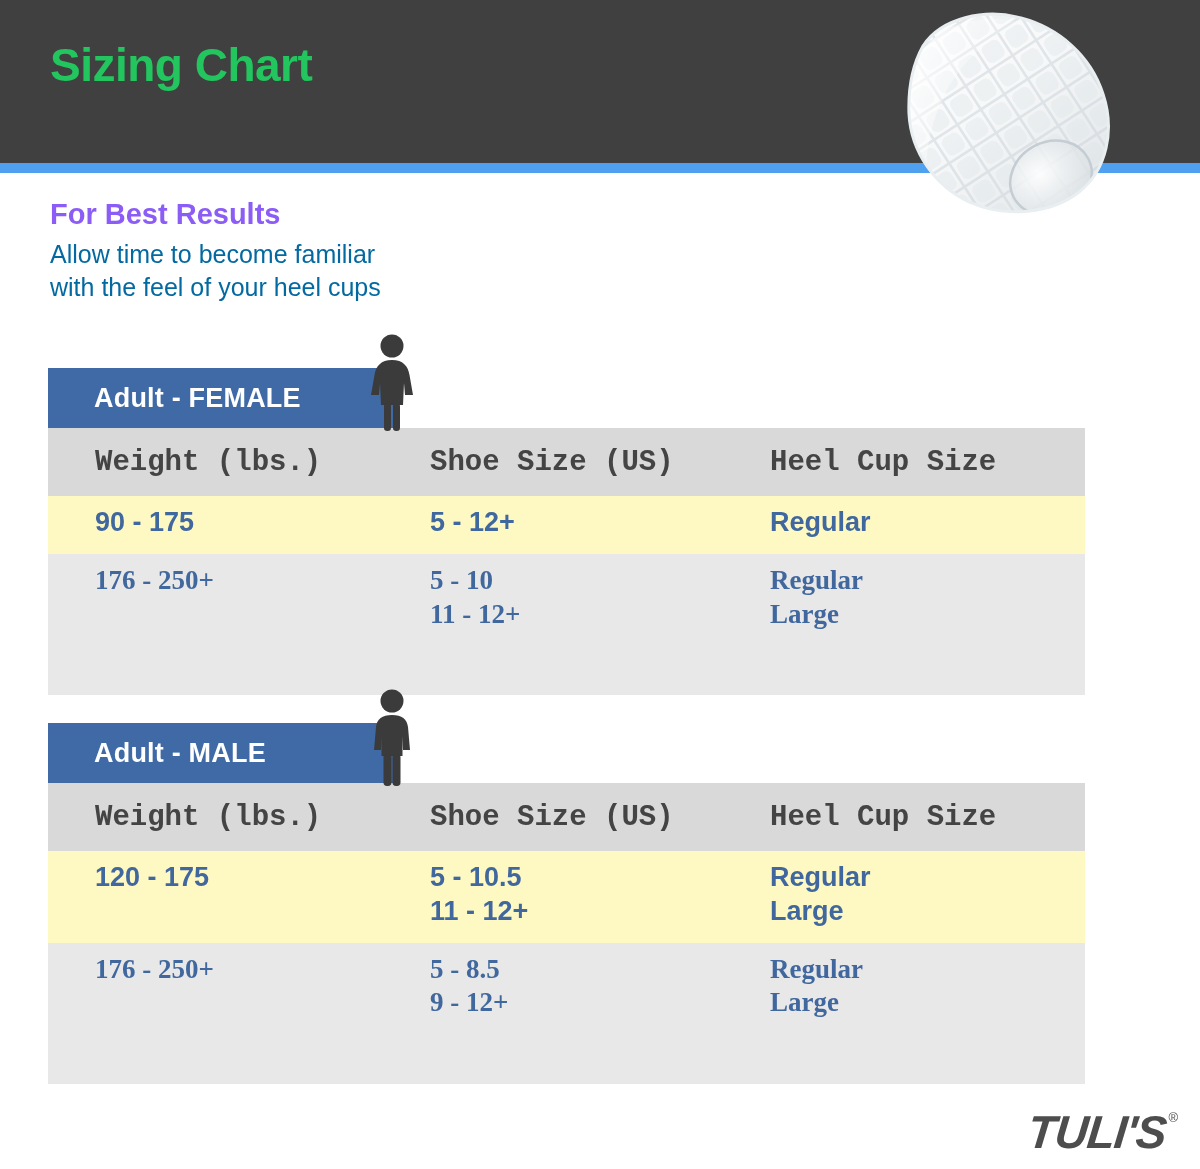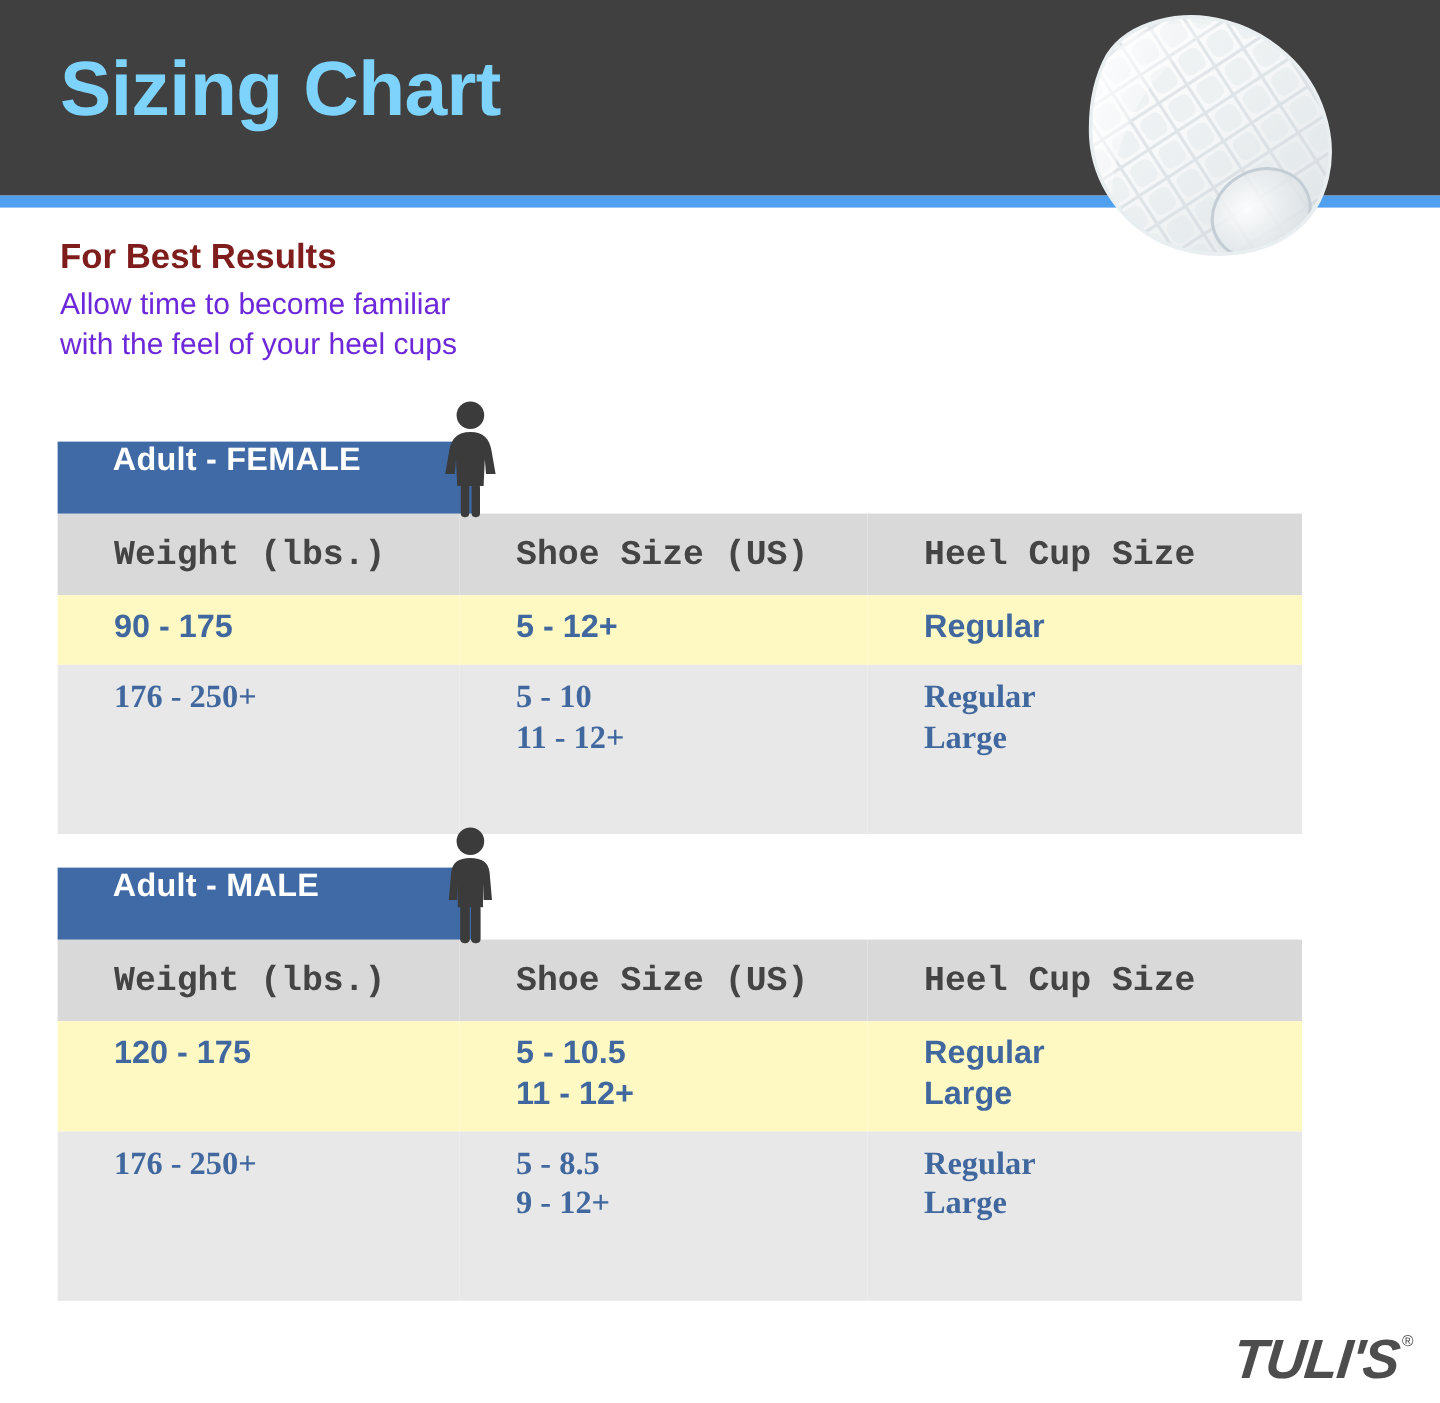--- a/index.html
+++ b/index.html
@@ -22,23 +22,23 @@
     top: 0;
     width: 1200px;
     height: 163px;
     background: #404040;
     overflow: hidden;
   }
   .header-title {
     position: absolute;
     left: 50px;
     top: 42px;
-    font-size: 64px;
-    font-weight: bold;
-    color: #7dd3fc;
+    font-size: 46px;
+    font-weight: bold;
+    color: #22c55e;
     letter-spacing: -0.5px;
     line-height: 1;
     font-family: "Liberation Sans", sans-serif;
   }
   .accent-bar {
     position: absolute;
     left: 0;
     top: 163px;
     width: 1200px;
     height: 10px;
@@ -59,47 +59,47 @@
   
   .intro {
     position: absolute;
     left: 50px;
     top: 196px;
     width: 520px;
   }
   .intro-title {
     font-size: 29px;
     font-weight: bold;
-    color: #7f1d1d;
+    color: #8b5cf6;
     line-height: 1.25;
     margin: 0 0 6px 0;
   }
   .intro-line {
     font-size: 25px;
-    color: #6d28d9;
+    color: #0369a1;
     line-height: 1.3;
     font-weight: normal;
   }
 
   
   .section {
     position: absolute;
     left: 48px;
     width: 1037px;
   }
   .section-female { top: 368px; }
   .section-male   { top: 723px; }
 
   .section-band {
     position: relative;
     height: 60px;
     background: #3f6aa6;
     width: 346px;
     display: flex;
-    align-items: flex-start;
+    align-items: center;
   }
   .section-band-label {
     color: #ffffff;
     font-size: 27px;
     font-weight: bold;
     padding-left: 46px;
     letter-spacing: 0.2px;
     white-space: nowrap;
   }
 

